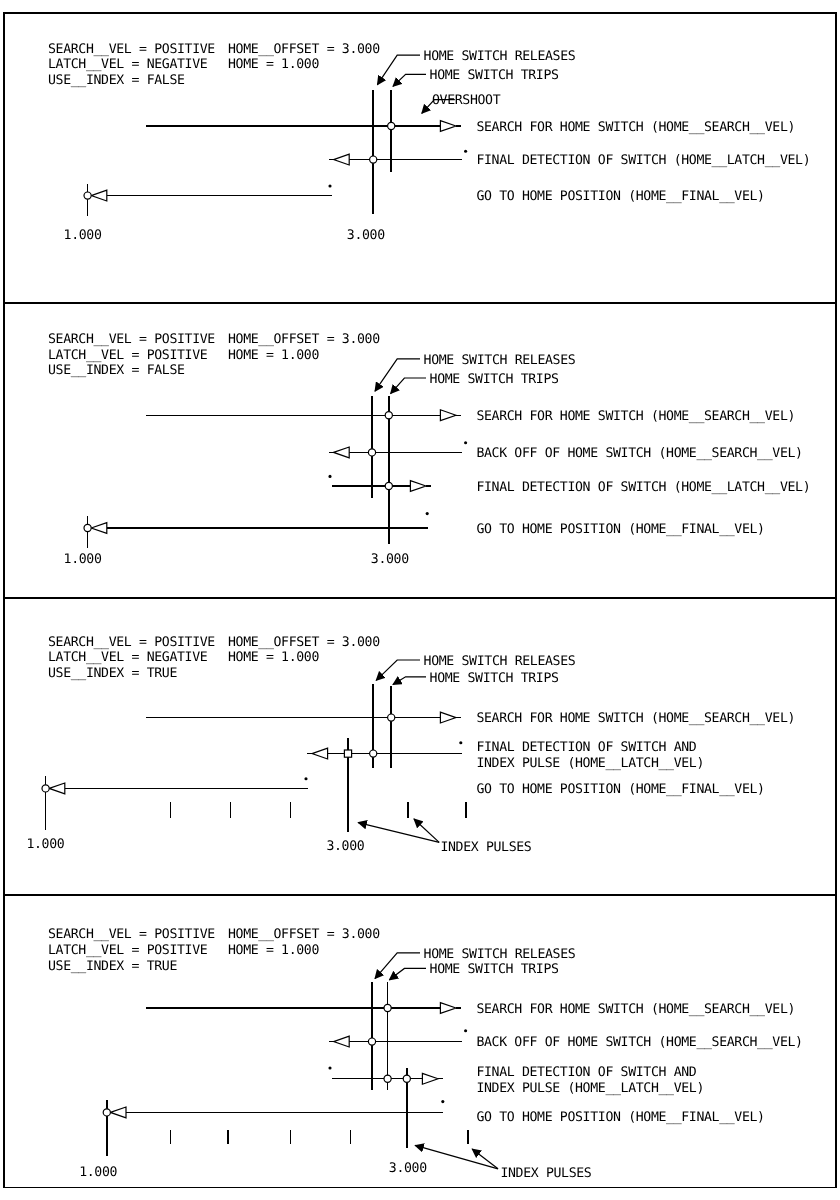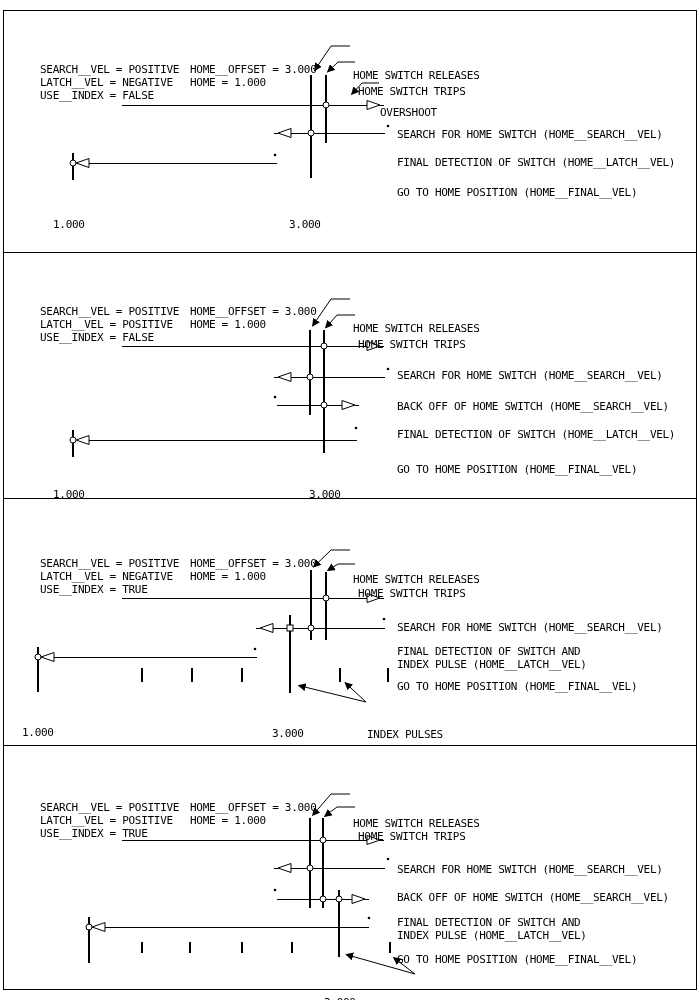--- a/index.html
+++ b/index.html
@@ -1,21 +1,21 @@
 <!DOCTYPE html>
 <html><head>
 <meta charset="utf-8">
 <style>
   html,body{margin:0;padding:0;background:#fff;}
   .stage{position:relative;width:700px;height:1000px;background:#ffffff;overflow:hidden;
          font-family:"DejaVu Sans Mono","Liberation Mono",monospace;color:#000;}
   .lw{position:absolute;left:0;top:0;}
   .lines{shape-rendering:crispEdges;}
   .diag{shape-rendering:auto;}
-  .t{position:absolute;font-size:11px;line-height:13px;letter-spacing:-0.3px;white-space:pre;margin-top:29px;}
+  .t{position:absolute;font-size:11px;line-height:13px;letter-spacing:-0.3px;white-space:pre;}
   .ctr{width:36px;text-align:left;}
 </style>
 </head>
 <body>
 
 <div class="stage">
 
 <svg class="lw" width="700" height="1000" viewBox="0 0 700 1000">
   <defs>
     <marker id="la" viewBox="0 0 10 10" refX="9" refY="5" markerWidth="8" markerHeight="8" orient="auto">
@@ -197,21 +197,21 @@
 </svg>
 
 <div>
   <div class="t" style="left:40px;top:34px">SEARCH__VEL = POSITIVE</div>
   <div class="t" style="left:40px;top:47px">LATCH__VEL = NEGATIVE</div>
   <div class="t" style="left:40px;top:60px">USE__INDEX = FALSE</div>
   <div class="t" style="left:190px;top:34px">HOME__OFFSET = 3.000</div>
   <div class="t" style="left:190px;top:47px">HOME = 1.000</div>
   <div class="t" style="left:353px;top:40px">HOME SWITCH RELEASES</div>
   <div class="t" style="left:358px;top:56px">HOME SWITCH TRIPS</div>
-  <div class="t" style="left:380px;top:77px">OVERSHOOT</div>
+  <div class="t" style="left:360px;top:77px">OVERSHOOT</div>
   <div class="t" style="left:397px;top:99px">SEARCH FOR HOME SWITCH (HOME__SEARCH__VEL)</div>
   <div class="t" style="left:397px;top:127px">FINAL DETECTION OF SWITCH (HOME__LATCH__VEL)</div>
   <div class="t" style="left:397px;top:157px">GO TO HOME POSITION (HOME__FINAL__VEL)</div>
   <div class="t ctr" style="left:53px;top:189px">1.000</div>
   <div class="t ctr" style="left:289px;top:189px">3.000</div>
 </div>
 
 <div>
   <div class="t" style="left:40px;top:276px">SEARCH__VEL = POSITIVE</div>
   <div class="t" style="left:40px;top:289px">LATCH__VEL = POSITIVE</div>

